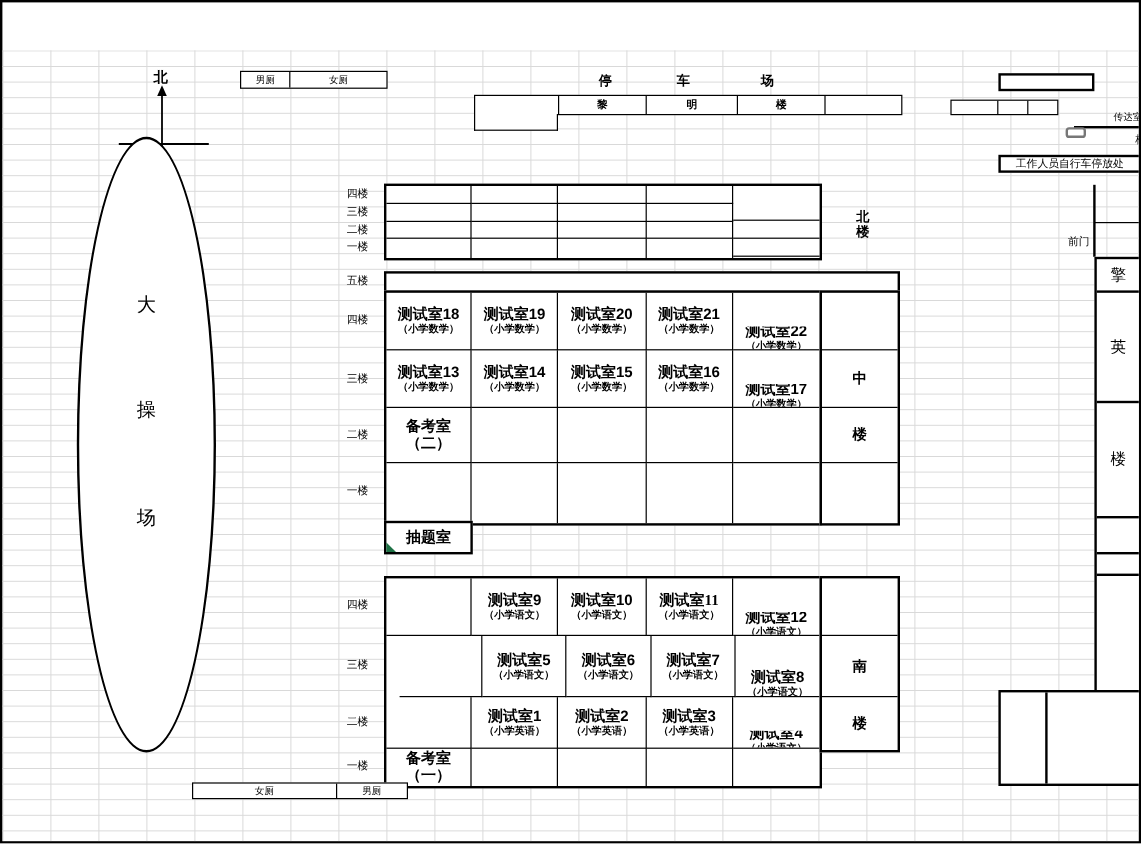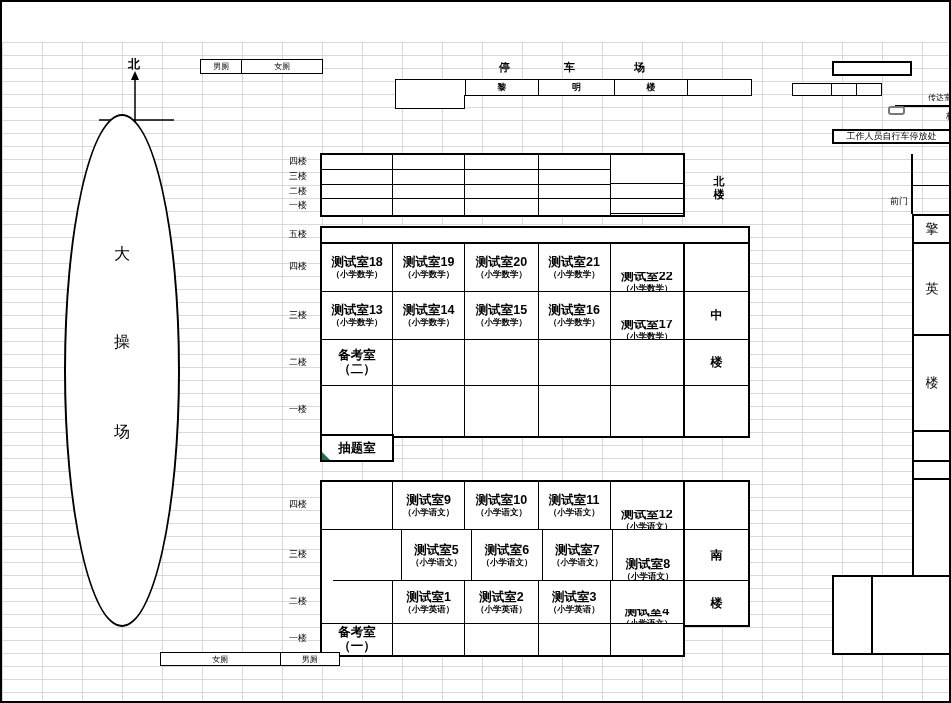--- a/index.html
+++ b/index.html
@@ -253,21 +253,21 @@
       <div class="brow" style="height: 48px; text-align: right;">
         <div class="bcell" style="width: 72px;"></div>
         <div class="bcell" style="width: 73px;">
           <div class="rname">测试室9</div>
           <div class="rsub">（小学语文）</div>
         </div>
         <div class="bcell" style="width: 74px;">
           <div class="rname">测试室10</div>
           <div class="rsub">（小学语文）</div>
         </div>
-        <div class="bcell" style="width: 73px;">
+        <div class="bcell" style="width: 73px; font-family: Liberation Serif, serif;">
           <div class="rname">测试室11</div>
           <div class="rsub">（小学语文）</div>
         </div>
         <div class="bcell" style="width: 73px;">
           <div class="rname">测试室12</div>
           <div class="rsub">（小学语文）</div>
         </div>
       </div>
       <div class="brow" style="height: 51px; padding-left: 11px;">
         <div class="bcell" style="width: 72px;"></div>

